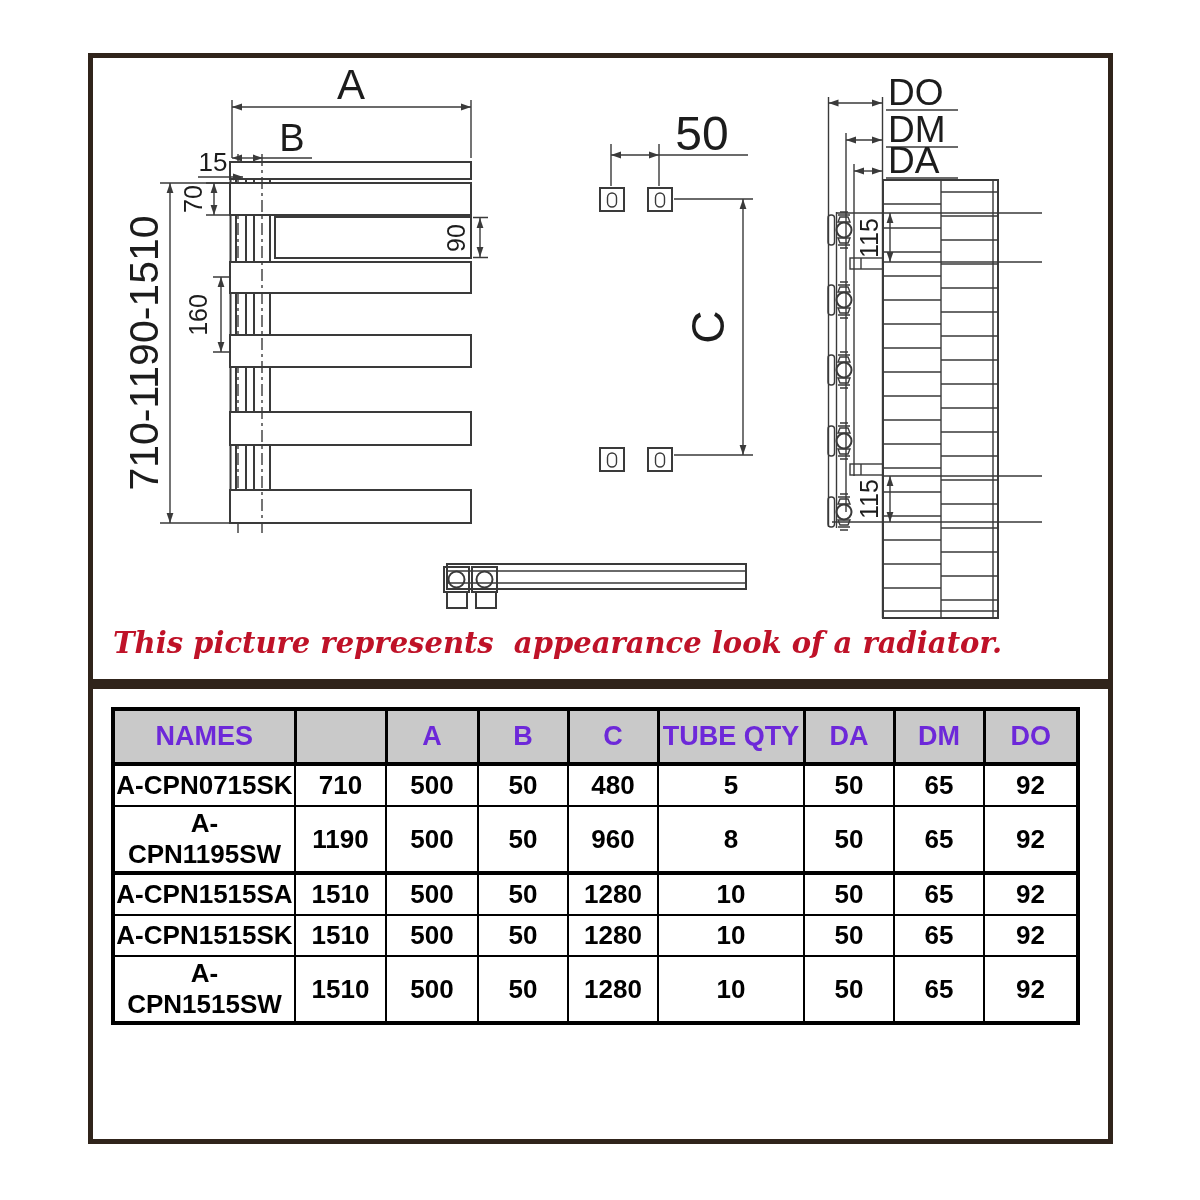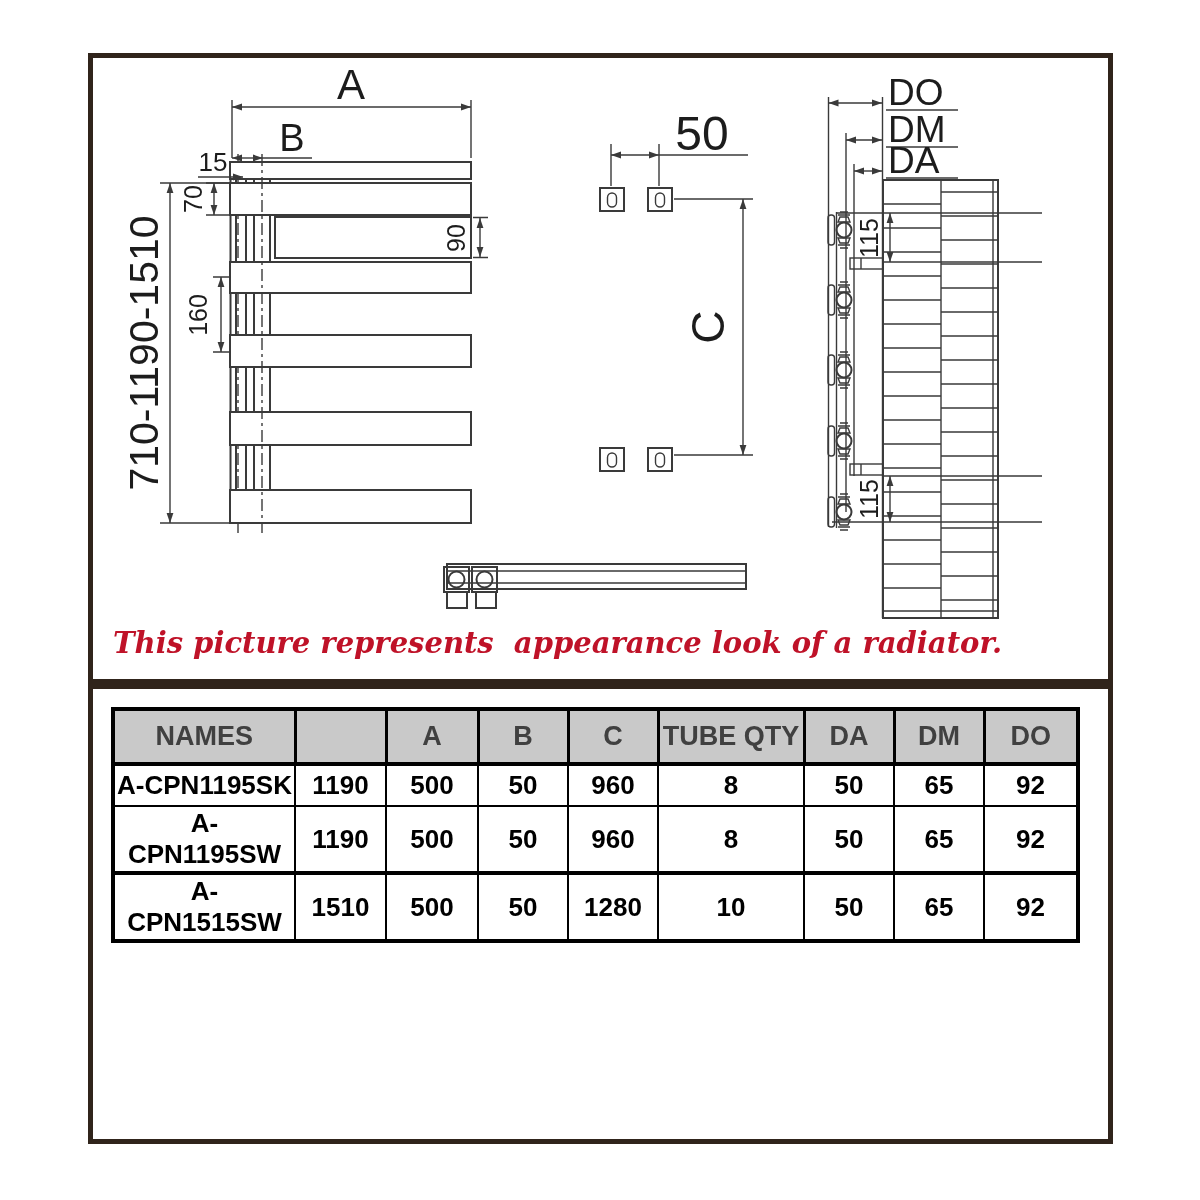--- a/index.html
+++ b/index.html
@@ -22,21 +22,21 @@
   .bar  { stroke:#3a3a3a; stroke-width:2; fill:#ffffff; }
   .dd   { stroke-dasharray:12 4 3 4; stroke-width:1.4; }
   .dim  { stroke:#3a3a3a; stroke-width:1.4; fill:none; }
   .lbl  { font-family:"Liberation Sans", sans-serif; fill:#1c1c1c; stroke:none; }
 
   
   table.spec { border-collapse:collapse; table-layout:fixed;
                margin:18px 0 0 18px; width:965px;
                border:4px solid #000; font-weight:bold; }
   table.spec th { background:#c9c9c9; border:3px solid #000; border-bottom:4px solid #000;
-                  height:49px; font-size:27px; text-align:center; color:#404040; }
+                  height:49px; font-size:27px; text-align:center; color:#6d28d9; }
   table.spec td { border:2px solid #000; height:37px; font-size:26px;
                   text-align:center; color:#000; }
   table.spec tr.grp td { border-bottom:4px solid #000; }
 </style>
 </head>
 <body>
 
 <div class="panel top-box">
   <svg viewBox="93 58 1015 621">
     <defs>
@@ -202,41 +202,63 @@
           <th>B</th>
           <th>C</th>
           <th>TUBE QTY</th>
           <th>DA</th>
           <th>DM</th>
           <th>DO</th>
         </tr>
     </thead>
     <tbody>
         <tr>
-          <td>A-CPN1195SK</td>
-          <td>1190</td>
-          <td>500</td>
-          <td>50</td>
-          <td>960</td>
-          <td>8</td>
+          <td>A-CPN0715SK</td>
+          <td>710</td>
+          <td>500</td>
+          <td>50</td>
+          <td>480</td>
+          <td>5</td>
           <td>50</td>
           <td>65</td>
           <td>92</td>
         </tr>
         <tr class="grp">
           <td>A-CPN1195SW</td>
           <td>1190</td>
           <td>500</td>
           <td>50</td>
           <td>960</td>
           <td>8</td>
           <td>50</td>
           <td>65</td>
           <td>92</td>
         </tr>
+        <tr>
+          <td>A-CPN1515SA</td>
+          <td>1510</td>
+          <td>500</td>
+          <td>50</td>
+          <td>1280</td>
+          <td>10</td>
+          <td>50</td>
+          <td>65</td>
+          <td>92</td>
+        </tr>
+        <tr>
+          <td>A-CPN1515SK</td>
+          <td>1510</td>
+          <td>500</td>
+          <td>50</td>
+          <td>1280</td>
+          <td>10</td>
+          <td>50</td>
+          <td>65</td>
+          <td>92</td>
+        </tr>
         <tr class="grp">
           <td>A-CPN1515SW</td>
           <td>1510</td>
           <td>500</td>
           <td>50</td>
           <td>1280</td>
           <td>10</td>
           <td>50</td>
           <td>65</td>
           <td>92</td>

